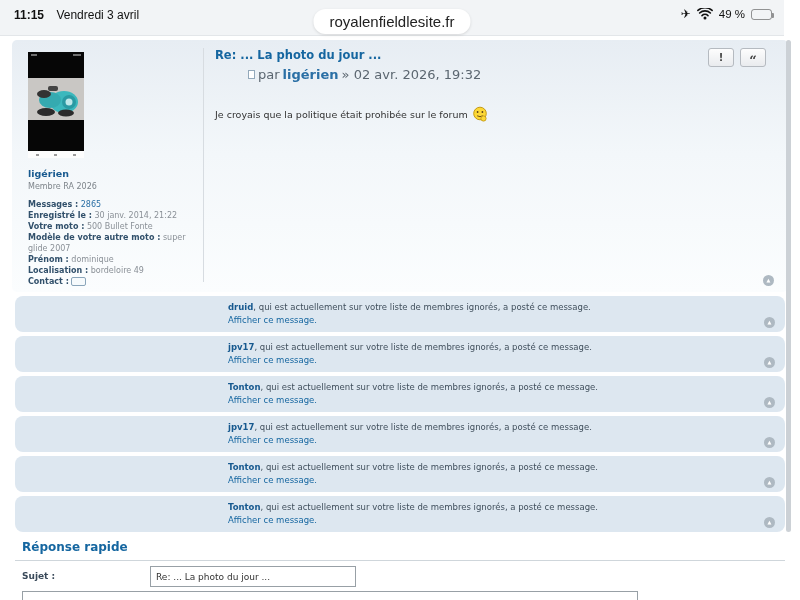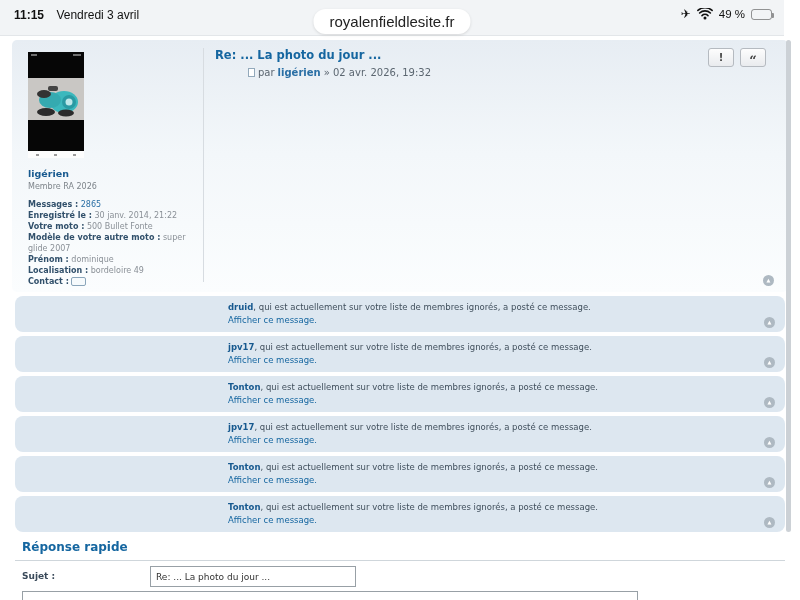--- a/index.html
+++ b/index.html
@@ -42,21 +42,21 @@
   .fields { margin-top:8px; line-height:11px; color:#8a9097; }
   .fields .lab { font-weight:bold; color:#31506b; }
   .fields .lnk { color:#2a6fa5; }
   .contact-icon { display:inline-block; width:15px; height:9px; border:1px solid #8aa5ba;
     border-radius:2px; background:#f6fafc; vertical-align:-2px; }
 
   .vsep { position:absolute; left:191px; top:8px; height:234px; width:1px; background:#d7dce1; }
 
   .content-col { position:absolute; left:203px; top:8px; width:480px; }
   .post-title { font-size:11.5px; font-weight:bold; color:#1566a0; }
-  .post-meta { margin-top:5px; font-size:10px; color:#5b6670; display:flex; align-items:center; gap:3px;padding-left:33px; }
+  .post-meta { margin-top:5px; font-size:13px; color:#5b6670; display:flex; align-items:center; gap:3px;padding-left:33px; }
   .page-icon { display:inline-block; width:7px; height:9px; border:1px solid #93a9bb; background:#fff; }
   .meta-author { font-weight:bold; color:#2a6fa5; }
   .post-body { margin-top:24px; font-size:9.5px; color:#333; display:flex; align-items:center; gap:4px; }
 
   .post-btns { position:absolute; top:8px; left:696px; display:flex; gap:6px; }
   .mini-btn { width:26px; height:19px; border:1px solid #b5bac0; border-radius:3px;
     background:linear-gradient(180deg,#fdfdfd,#e9ebee); color:#444; font-weight:bold;
     font-size:10px; display:flex; align-items:center; justify-content:center; cursor:pointer; }
   .quote-glyph { font-family:"DejaVu Serif","Liberation Serif",serif; font-size:13px; line-height:8px; padding-top:6px; }
 
@@ -172,20 +172,30 @@
     <div class="vsep"></div>
 
     <div class="content-col">
       <div class="post-title">Re: ... La photo du jour ...</div>
       <div class="post-meta">
         <span class="page-icon"></span>
         <span>par</span>
         <span class="meta-author">ligérien</span>
         <span>» 02 avr. 2026, 19:32</span>
       </div>
+      <div class="post-body">
+        <span>Je croyais que la politique était prohibée sur le forum</span>
+        <svg width="16" height="16" viewBox="0 0 16 16">
+          <circle cx="8" cy="7.5" r="6.3" fill="#fdd835" stroke="#c49a15" stroke-width="1"></circle>
+          <circle cx="5.6" cy="6" r="0.9" fill="#5d4016"></circle>
+          <circle cx="10.4" cy="6" r="0.9" fill="#5d4016"></circle>
+          <path d="M5.5 10 q2.5 1.6 5 0" stroke="#5d4016" stroke-width="0.9" fill="none" stroke-linecap="round"></path>
+          <circle cx="11.5" cy="12.5" r="2.6" fill="#fdd835" stroke="#c49a15" stroke-width="0.9"></circle>
+        </svg>
+      </div>
     </div>
 
     <div class="post-btns">
       <div class="mini-btn">!</div>
       <div class="mini-btn">
         <span class="quote-glyph">“</span>
       </div>
     </div>
 
     <div class="totop panel-totop">▲</div>

